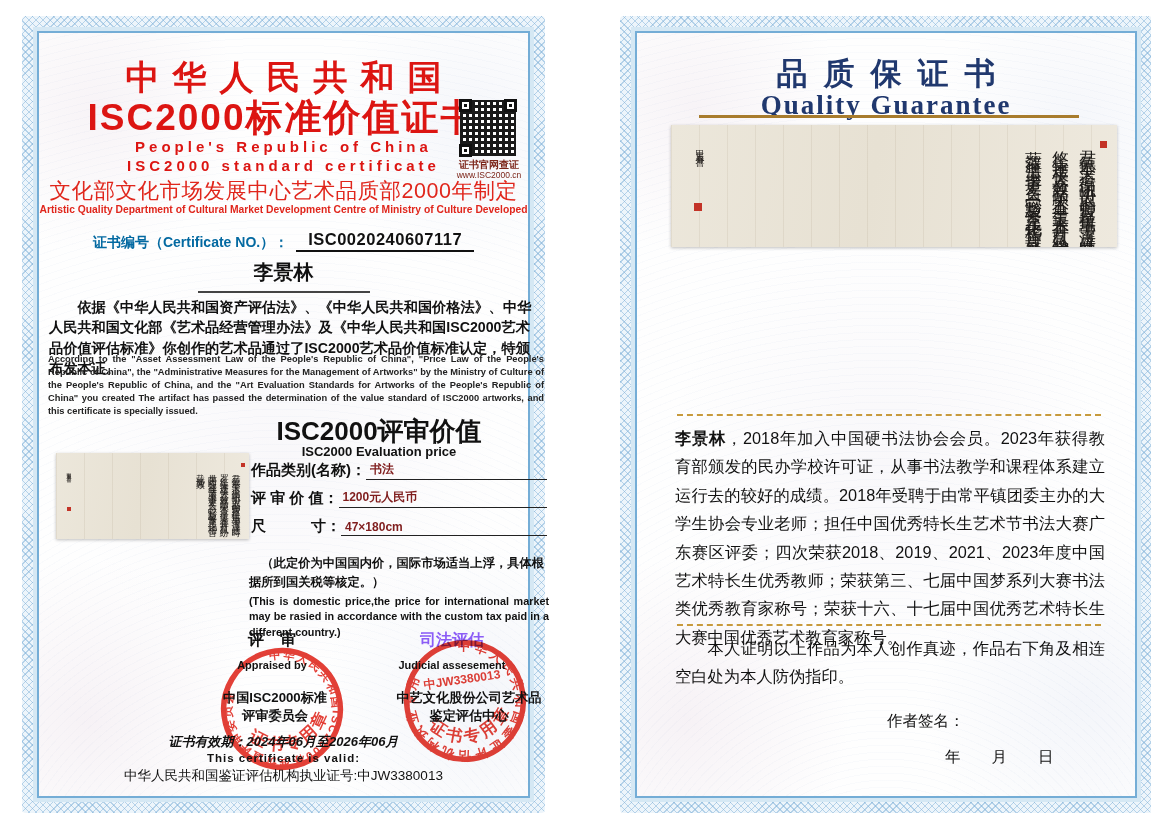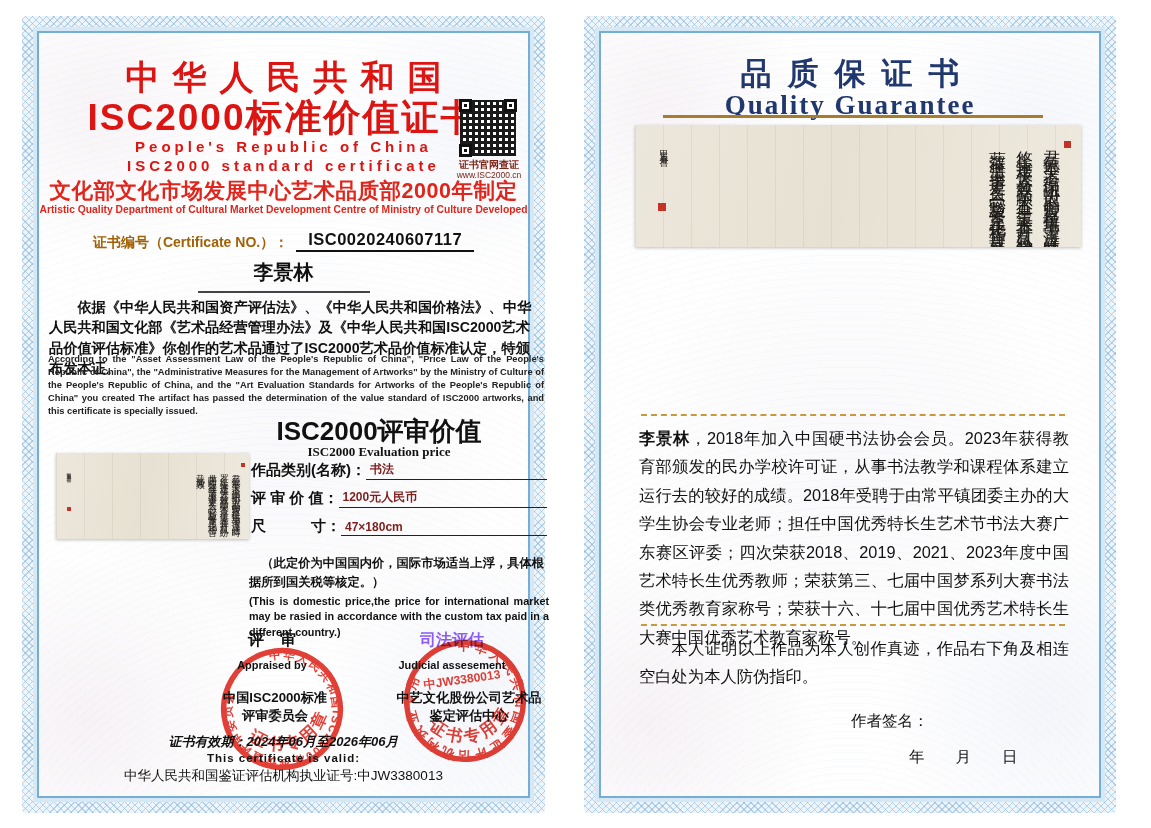--- a/index.html
+++ b/index.html
@@ -7,21 +7,21 @@
          font-family:"Liberation Sans", sans-serif; overflow:hidden; }
 
   
   .cert { position:absolute; top:16px; height:797px; padding:15px;
     background:
       repeating-linear-gradient(45deg, rgba(125,175,215,.50) 0 1px, transparent 1px 5px),
       repeating-linear-gradient(-45deg, rgba(125,175,215,.50) 0 1px, transparent 1px 5px),
       #edf5fb;
     border-radius:4px; }
   .cert-left  { left:22px;  width:523px; }
-  .cert-right { left:584px; width:532px; }
+  .cert-right { left:620px; width:532px; }
   .content { position:absolute; inset:15px; background:#fefefe;
     border:2px solid #74add6; outline:4px solid #d5e8f4; }
   .content::before { content:""; position:absolute; inset:0; pointer-events:none;
     background:
       radial-gradient(circle at 12% 10%, rgba(170,120,160,.08), transparent 18%),
       radial-gradient(circle at 88% 12%, rgba(140,160,210,.08), transparent 18%),
       radial-gradient(circle at 10% 90%, rgba(170,120,160,.09), transparent 20%),
       radial-gradient(circle at 90% 88%, rgba(140,160,210,.09), transparent 20%),
       radial-gradient(circle at 50% 55%, rgba(150,130,180,.05), transparent 45%),
       repeating-radial-gradient(circle at 50% 120%, rgba(120,150,200,.035) 0 1px, transparent 1px 7px); }
@@ -36,36 +36,36 @@
   .l-en1 { top:105px; font-size:15px; font-weight:bold; letter-spacing:4px; }
   .l-en2 { top:124px; font-size:15px; font-weight:bold; letter-spacing:4px; }
   .qr { left:421px; top:67px; width:56px; height:56px; background:
       repeating-linear-gradient(0deg,#1a1a1a 0 3px, transparent 3px 6px),
       repeating-linear-gradient(90deg,#1a1a1a 0 3px, #fff 3px 6px); }
   .finder { position:absolute; width:13px; height:13px; border:3px solid #111; background:#fff; }
   .finder::after { content:""; position:absolute; inset:2px; background:#111; }
   .f-tl{ left:-1px; top:-1px; } .f-tr{ right:-1px; top:-1px; } .f-bl{ left:-1px; bottom:-1px; }
   .qr-cap1 { left:398px; top:125px; width:104px; text-align:center; font-size:10px; font-weight:bold; color:#7b2418; }
   .qr-cap2 { left:398px; top:137px; width:104px; text-align:center; font-size:8.5px; color:#7b2418; }
-  .l-issuer    { top:143px; font-size:21.5px; font-weight:bold; letter-spacing:.5px; }
+  .l-issuer    { top:143px; font-size:21.5px; font-weight:normal; letter-spacing:.5px; }
   .l-issuer-en { top:171px; font-size:10.3px; font-weight:bold; }
   .l-certno { top:197px; display:flex; justify-content:center; align-items:flex-end; gap:8px; }
-  .l-certno .lab { font-size:14px; font-weight:bold; color:#a16207;text-align:center; }
+  .l-certno .lab { font-size:14px; font-weight:bold; color:#0369a1;text-align:center; }
   .l-certno .num { font-size:16.5px; font-weight:bold; color:#111; letter-spacing:.5px;
                    border-bottom:2px solid #111; padding:0 12px 1px; }
   .l-name-wrap { top:226px; }
   .l-name { display:inline-block; font-size:20px; font-weight:bold; color:#111;
             padding:0 56px 5px; border-bottom:2px solid #444; }
   .l-body    { top:264px; left:10px; width:492px; font-size:14.2px; font-weight:600; color:#111;
                line-height:1.43; text-indent:2em; }
   .l-body-en { top:320px; left:9px;  width:496px; font-size:9.3px; font-weight:bold; color:#222;
                line-height:1.4; text-align:justify; }
   .l-sec    { top:381px; left:178px; width:324px; text-align:center; font-size:26px; font-weight:bold; color:#111; }
   .l-sec-en { top:411px; left:178px; width:324px; text-align:center; font-size:13px; font-weight:bold;
-              font-family:Liberation Serif, serif; color:#111; }
+              font-family:Liberation Sans, sans-serif; color:#111; }
   .fields { top:428px; left:212px; width:296px; }
   .frow { display:flex; align-items:flex-end; margin-bottom:9px; }
   .frow .flab { font-size:15px; font-weight:bold; color:#111; white-space:nowrap; }
   .frow .fval { flex:1; font-size:12px; font-weight:bold; color:#7f1d1d;
                 border-bottom:1.5px solid #222; padding:0 4px 1px; }
   .l-note    { top:521px; left:210px; width:300px; font-size:12.3px; font-weight:bold; color:#111;
                line-height:1.55; text-indent:1em; }
   .l-note-en { top:561px; left:210px; width:300px; font-size:10.8px; font-weight:bold; color:#111;
                line-height:1.42; text-align:justify; }
   .l-h-appr { top:597px; left:158px; width:150px; text-align:center; font-size:16px; font-weight:bold; color:#111; }

